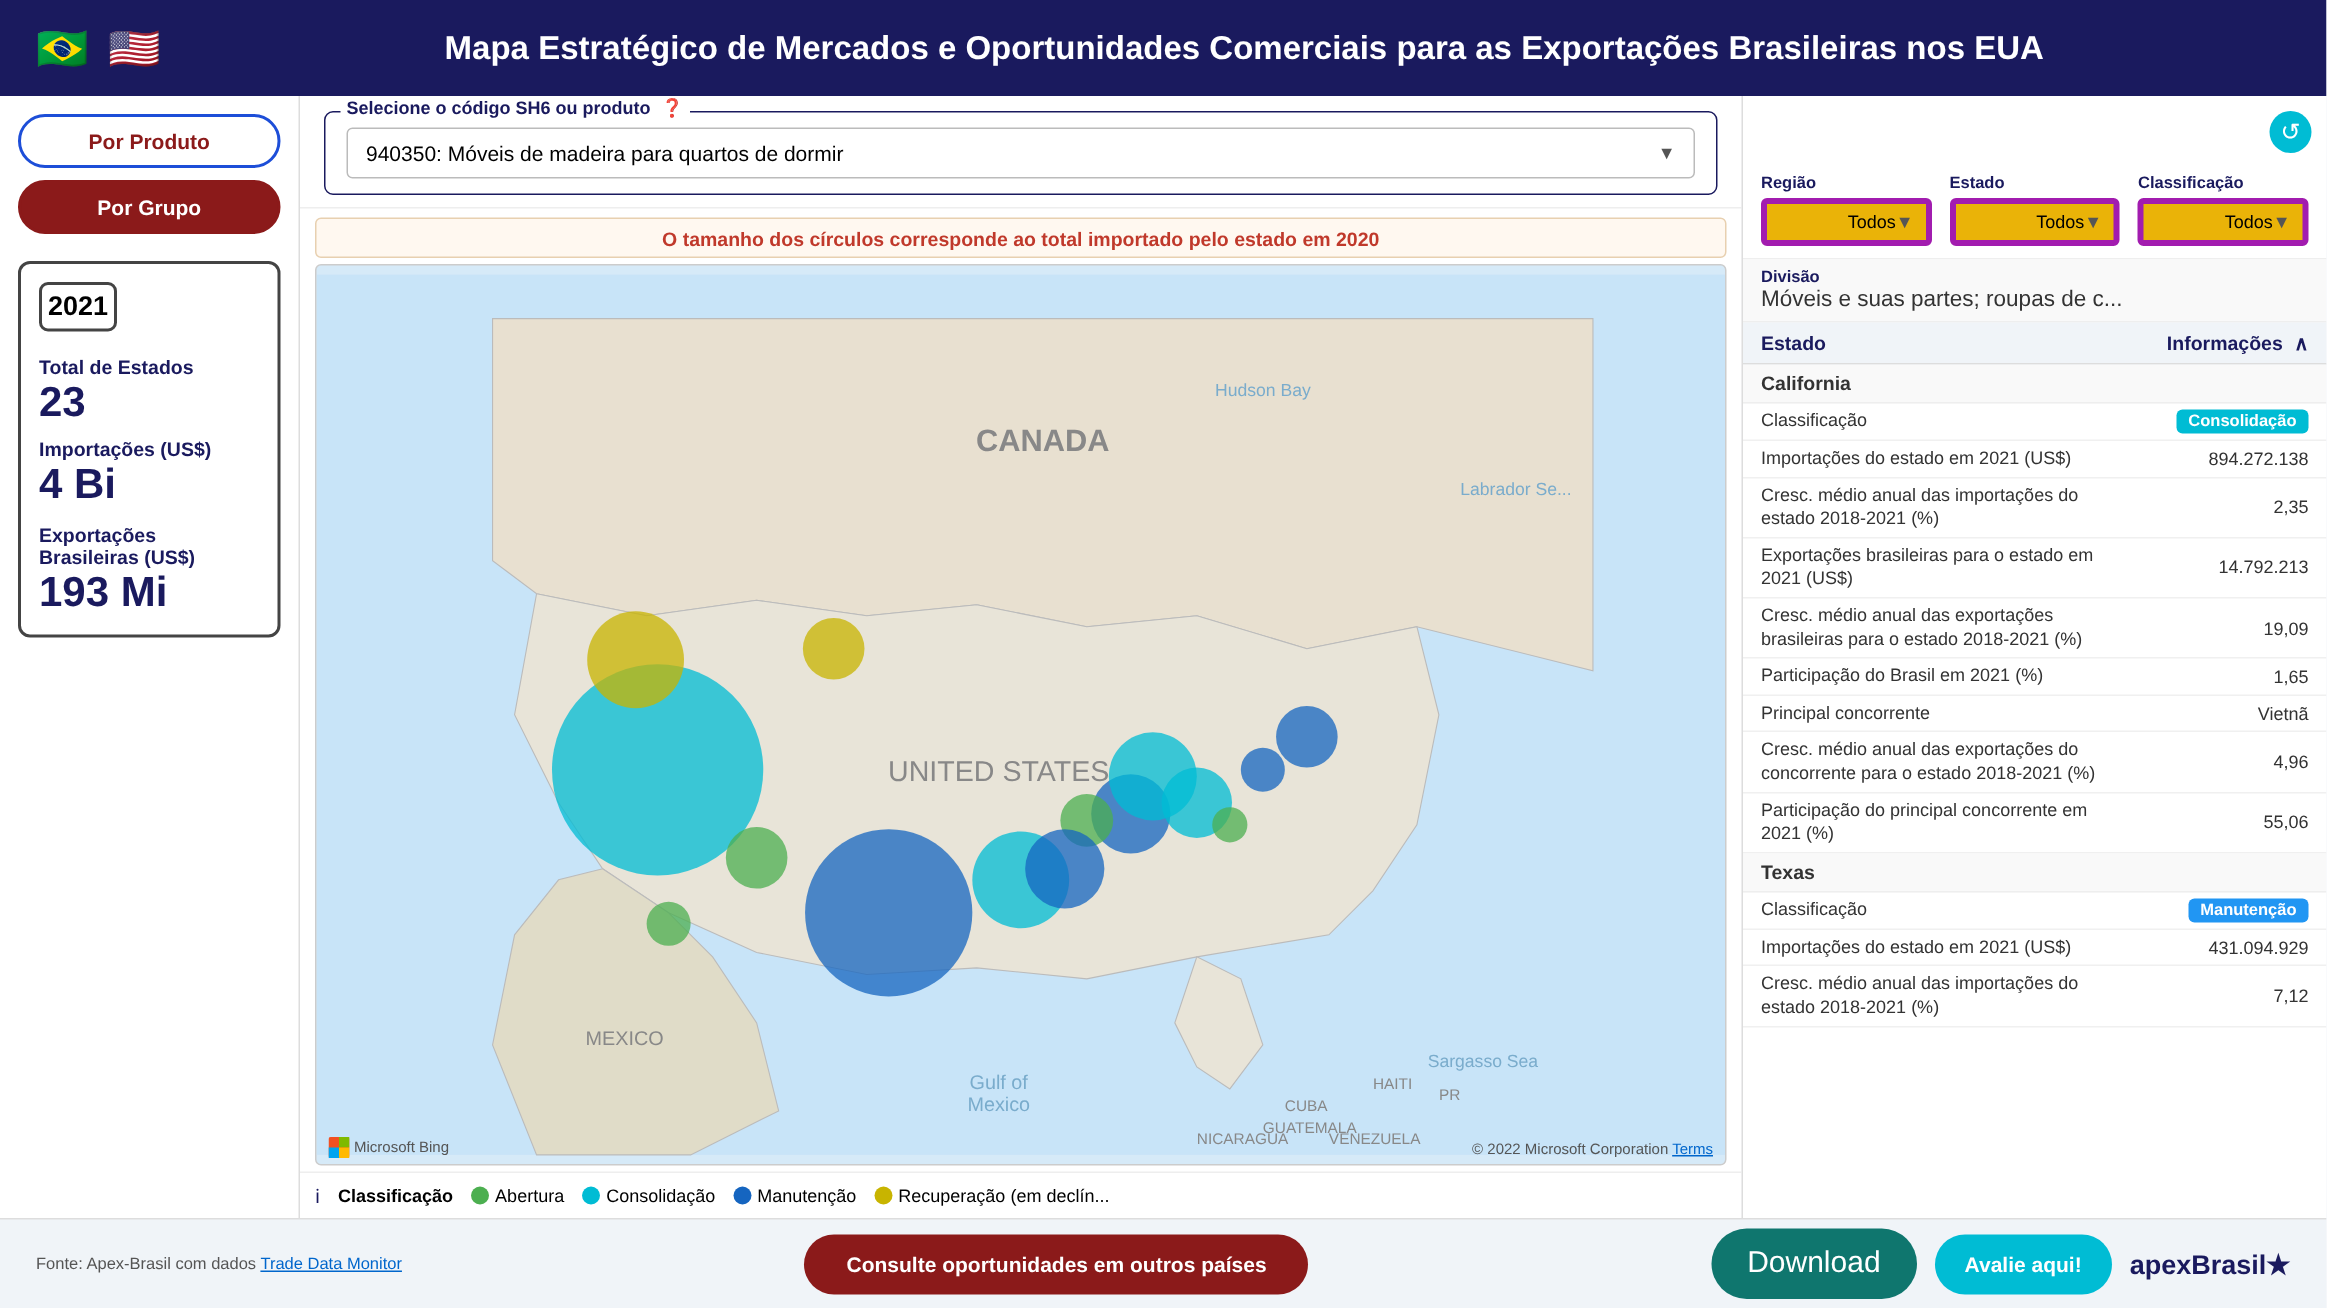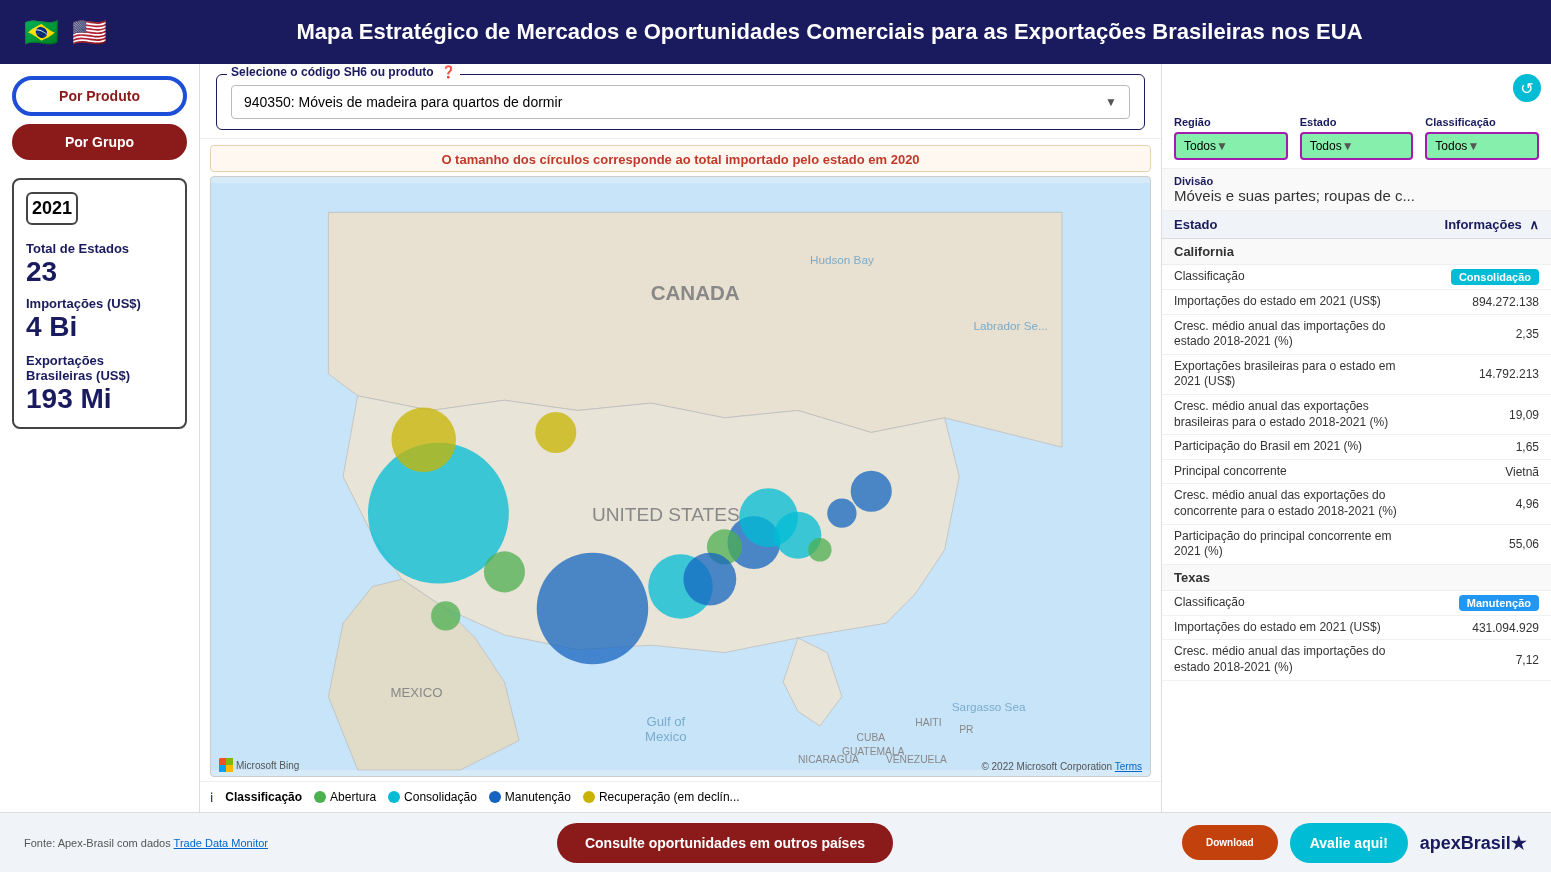--- a/index.html
+++ b/index.html
@@ -27,21 +27,21 @@
       width: 200px;
       background: white;
       border-right: 1px solid #ddd;
       display: flex;
       flex-direction: column;
       padding: 12px;
       gap: 8px;
     }
     .btn-produto {
       background: white;
-      border: 4px solid #1d4ed8;
+      border: 2px solid #1d4ed8;
       color: #8b1a1a;
       border-radius: 20px;
       padding: 8px 16px;
       font-size: 14px;
       font-weight: 600;
       cursor: pointer;
       text-align: center;
     }
     .btn-grupo {
       background: #8b1a1a;
@@ -162,29 +162,29 @@
       display: flex;
       gap: 12px;
       padding: 10px 12px 8px;
       border-bottom: 1px solid #eee;
       margin-top: 42px;
     }
     .filter-group { flex: 1; }
     .filter-label { font-size: 11px; font-weight: 700; color: #1a1a5e; margin-bottom: 4px; }
     .filter-select {
       width: 100%;
-      border: 2px solid #a21caf;
+      border: 4px solid #a21caf;
       border-radius: 4px;
       padding: 5px 8px;
       font-size: 12px;
-      background: #86efac;
-      cursor: pointer;
-      display: flex;
-      align-items: center;
-      justify-content: flex-start;
+      background: #eab308;
+      cursor: pointer;
+      display: flex;
+      align-items: center;
+      justify-content: flex-end;
     }
     .division-row {
       display: flex;
       gap: 0;
       padding: 6px 12px;
       border-bottom: 1px solid #eee;
       background: #f9f9f9;
     }
     .div-col { flex: 1; }
     .div-col-label { font-size: 11px; font-weight: 700; color: #1a1a5e; }
@@ -247,27 +247,27 @@
       color: white;
       border: none;
       border-radius: 24px;
       padding: 12px 28px;
       font-size: 14px;
       font-weight: 700;
       cursor: pointer;
     }
     .footer-right { display: flex; align-items: center; gap: 12px; }
     .btn-download {
-      background: #c2410c;
+      background: #0f766e;
       color: white;
       border: none;
       border-radius: 24px;
       padding: 12px 24px;
-      font-size: 10px;
-      font-weight: 700;
+      font-size: 20px;
+      font-weight: 400;
       cursor: pointer;
     }
     .btn-avalie {
       background: #00bcd4;
       color: white;
       border: none;
       border-radius: 24px;
       padding: 12px 20px;
       font-size: 14px;
       font-weight: 700;

